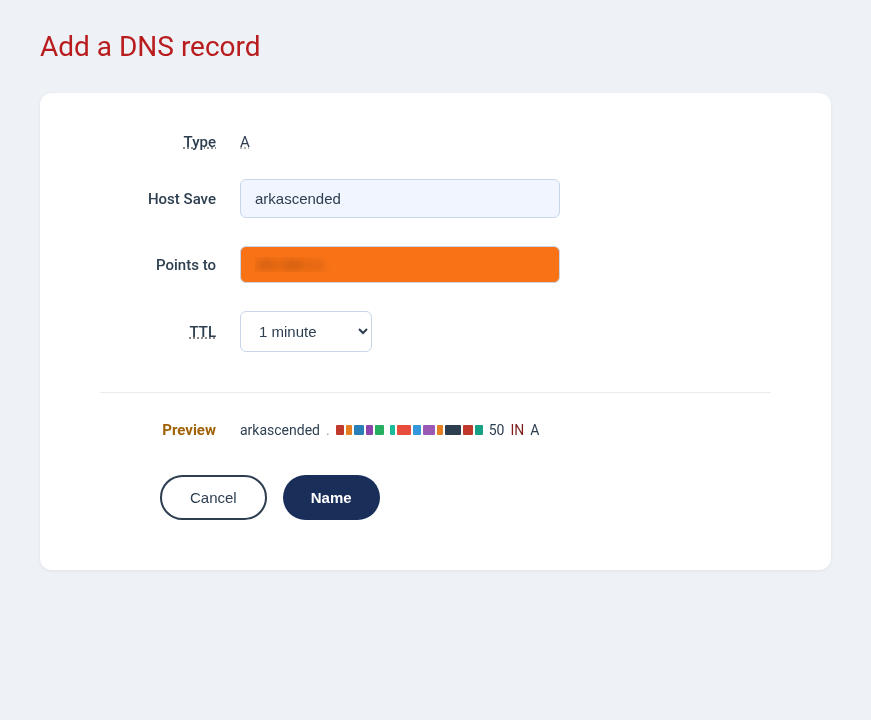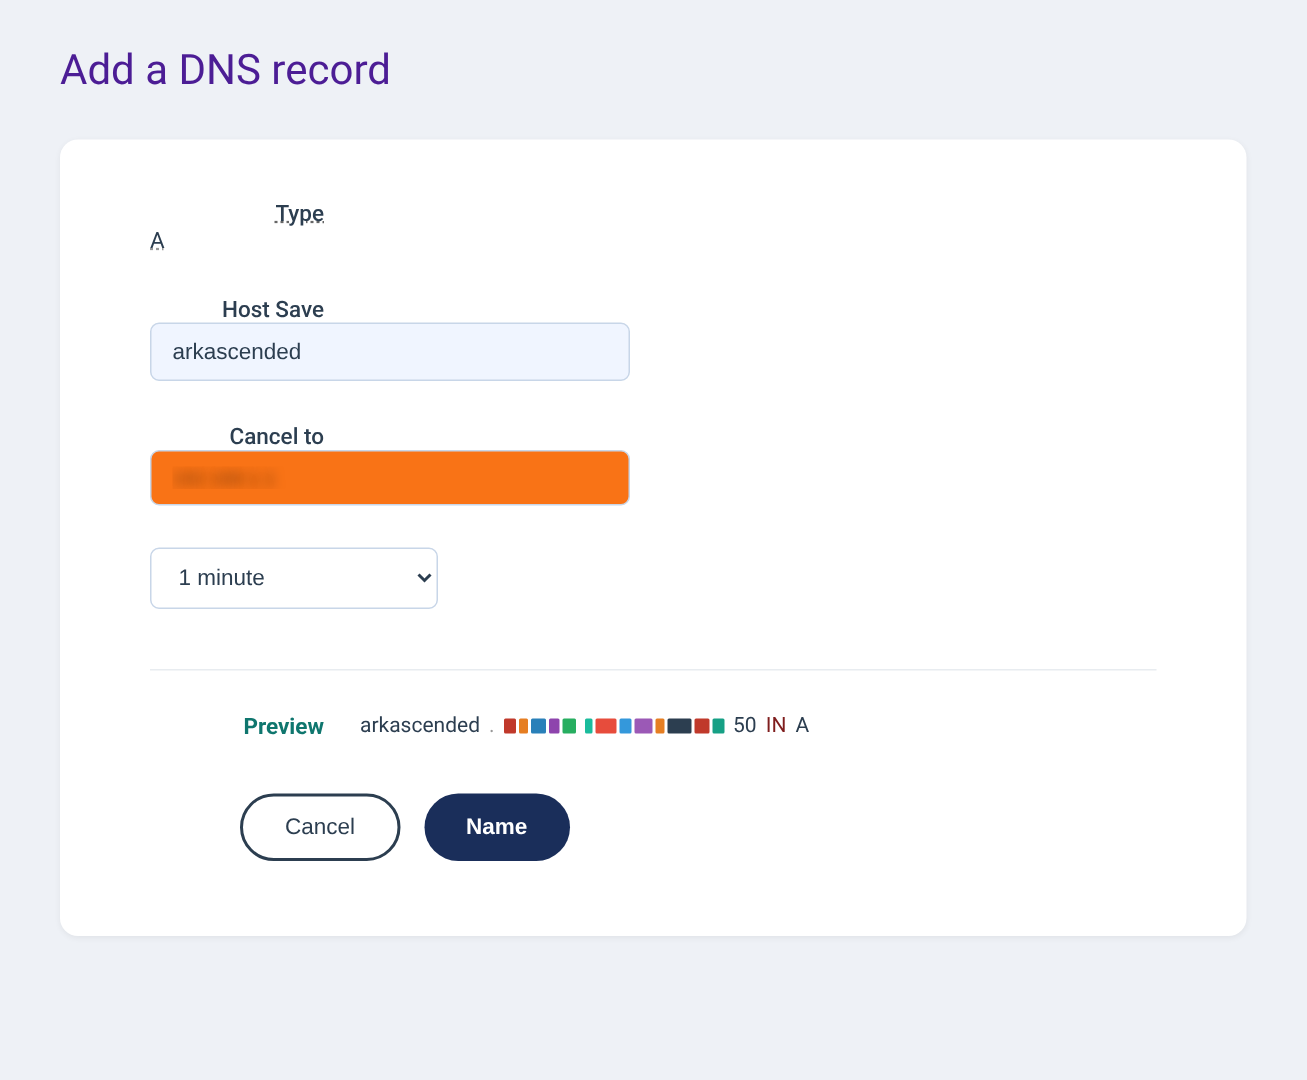--- a/index.html
+++ b/index.html
@@ -14,40 +14,40 @@
       width: 871px;
       min-height: 720px;
       display: flex;
       flex-direction: column;
       padding: 30px 40px;
     }
 
     .page-title {
       font-size: 28px;
       font-weight: 400;
-      color: #4c1d95;
+      color: #b91c1c;
       margin-bottom: 30px;
     }
 
     .card {
       background: #ffffff;
       border-radius: 12px;
       padding: 40px 60px 50px 60px;
       box-shadow: 0 1px 4px rgba(0,0,0,0.06);
     }
 
     .form-section {
       border-bottom: 1px solid #e8ecf0;
       padding-bottom: 40px;
     }
 
     .form-row {
       display: flex;
+      align-items: center;
       margin-bottom: 28px;
-      flex-direction: column;
     }
 
     .form-row:last-child {
       margin-bottom: 0;
     }
 
     .form-label {
       width: 140px;
       text-align: right;
       padding-right: 24px;
@@ -76,21 +76,21 @@
       padding: 10px 14px;
       border: 1px solid #c8d6e8;
       border-radius: 6px;
       font-size: 15px;
       color: #2c3e50;
       background: #f0f5ff;
       outline: none;
     }
 
     .form-select {
-      width: 192px;
+      width: 132px;
       padding: 10px 14px;
       border: 1px solid #c8d6e8;
       border-radius: 6px;
       font-size: 15px;
       color: #2c3e50;
       background: #ffffff;
       outline: none;
       appearance: auto;
       cursor: pointer;
     }
@@ -98,21 +98,21 @@
     .preview-section {
       padding-top: 28px;
       display: flex;
       align-items: center;
       padding-left: 0;
     }
 
     .preview-label {
       font-size: 15px;
       font-weight: 700;
-      color: #0f766e;
+      color: #a16207;
       width: 140px;
       text-align: right;
       padding-right: 24px;
       flex-shrink: 0;
     }
 
     .preview-content {
       font-size: 14px;
       color: #2c3e50;
       display: flex;
@@ -178,26 +178,27 @@
       <label class="form-label underlined">Type</label>
       <span class="type-value">A</span>
     </div>
 
     <div class="form-row">
       <label class="form-label">Host Save</label>
       <input class="form-input" type="text" value="arkascended" style="">
     </div>
 
     <div class="form-row">
-      <label class="form-label">Cancel to</label>
+      <label class="form-label">Points to</label>
       <input class="form-input" type="text" style="font-size: 13px; letter-spacing: 0px; background: #f97316; color: transparent; text-shadow: rgba(0, 0, 0, 0.5) 0px 0px 8px;" value="192.168.1.1">
 
     </div>
 
     <div class="form-row">
+      <label class="form-label underlined">TTL</label>
       <select class="form-select">
         <option>1 minute</option>
         <option>5 minutes</option>
         <option>30 minutes</option>
         <option>1 hour</option>
         <option>6 hours</option>
         <option>12 hours</option>
         <option>1 day</option>
       </select>
     </div>

